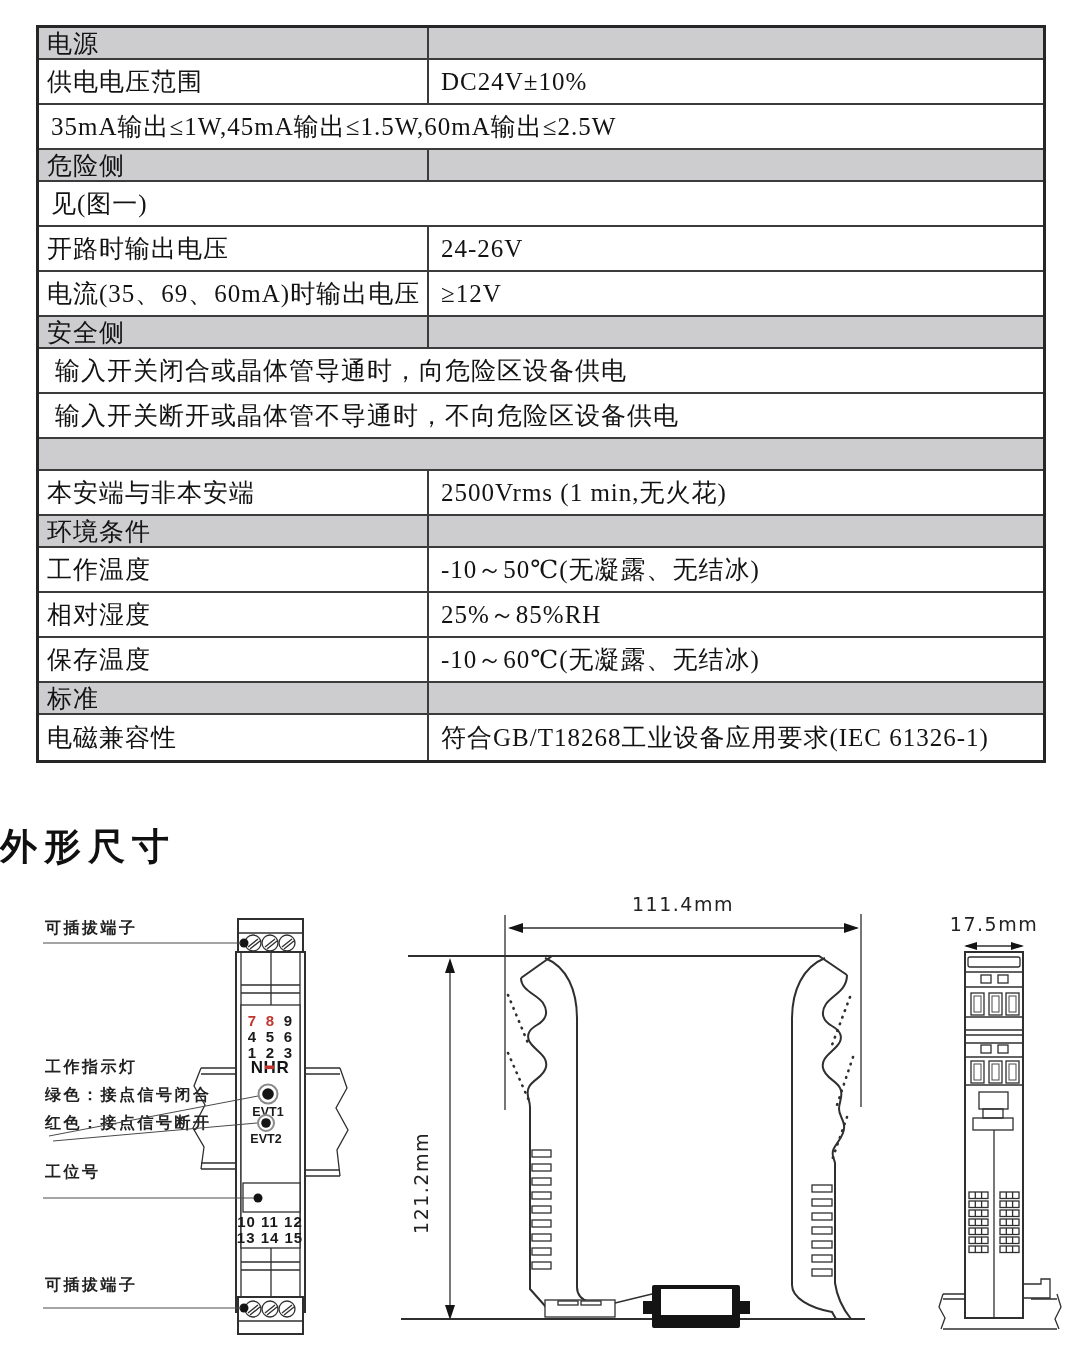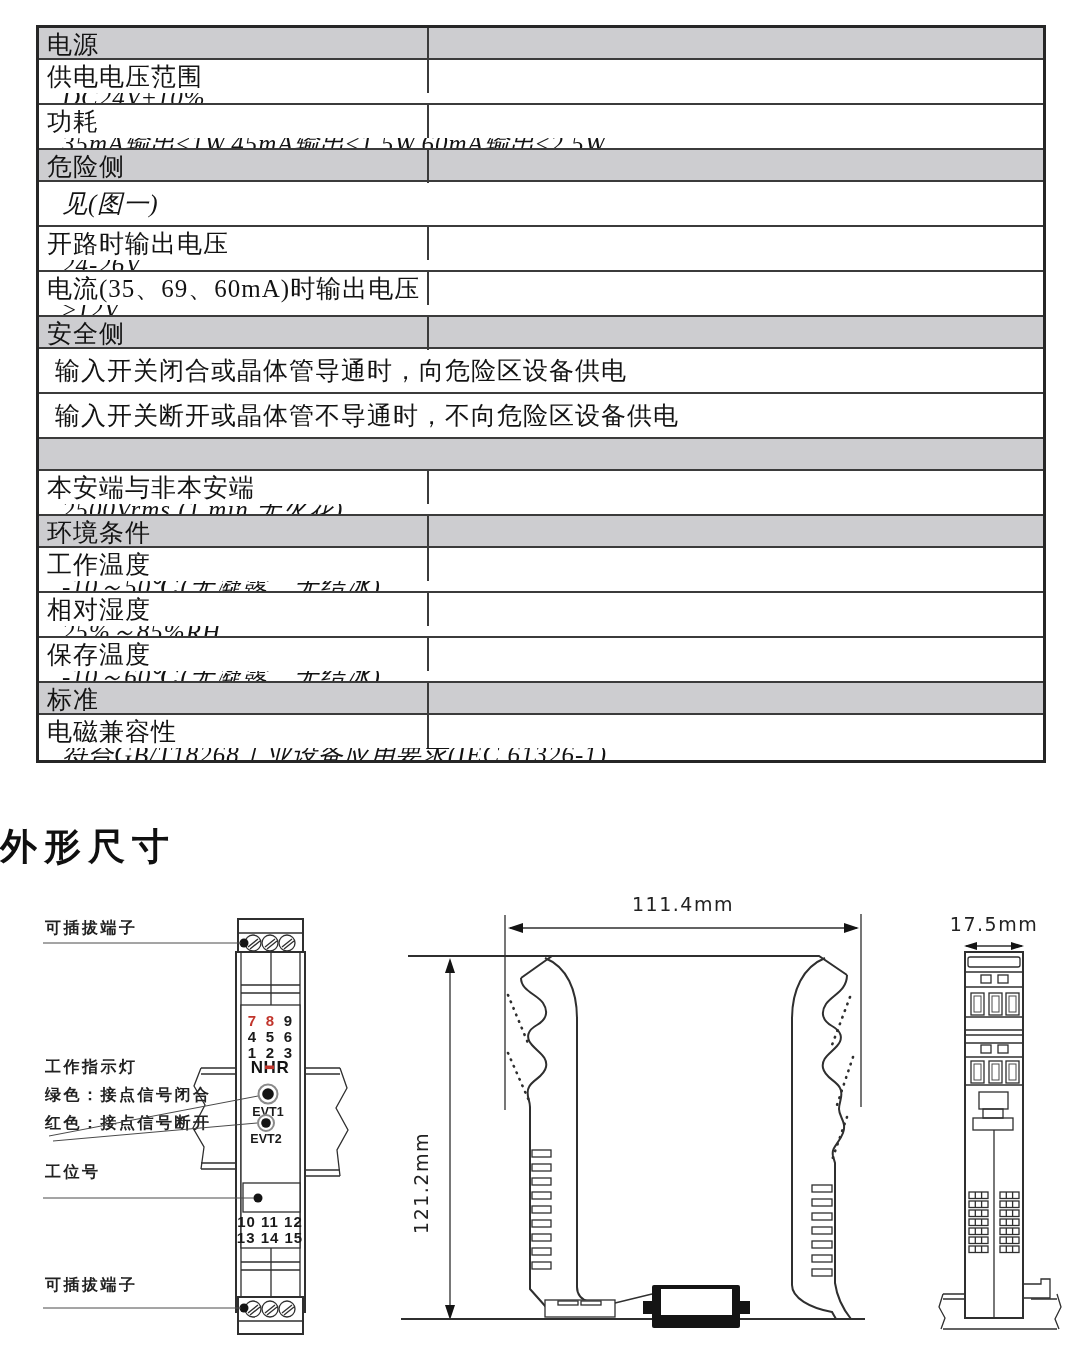--- a/index.html
+++ b/index.html
@@ -2,29 +2,29 @@
 <html><head>
 <meta charset="utf-8">
 <style>
   html,body{margin:0;padding:0;background:#ffffff;}
   body{width:1080px;height:1371px;position:relative;overflow:hidden;
        font-family:"Liberation Sans","DejaVu Sans",sans-serif;}
 
   
   .spec-table{position:absolute;left:36px;top:25px;width:1010px;
               border:3px solid #262626;background:#fff;box-sizing:border-box;}
-  .t-row{display:flex;border-bottom:2px solid #3b3b3b;box-sizing:border-box;flex-direction:column;}
+  .t-row{display:flex;border-bottom:2px solid #3b3b3b;box-sizing:border-box;}
   .t-row:last-child{border-bottom:none;}
   .t-row.section{height:32px;background:#cdcdd0;}
   .t-row.data,.t-row.span{height:45px;background:#fff;}
   .t-cell{display:flex;align-items:center;white-space:nowrap;overflow:hidden;
           font-family:"Liberation Serif","DejaVu Serif",serif;
           font-size:25px;color:#131313;letter-spacing:1px;box-sizing:border-box;}
   .t-label{width:390px;border-right:2px solid #3b3b3b;padding-left:8px;flex:none;}
-  .t-value{flex:1;padding-left:23px;font-style:italic;}
+  .t-value{flex:1;padding-left:12px;}
   .t-row.span .t-label{width:auto;flex:1;border-right:none;padding-left:16px;}
 
   
   .sec-title{position:absolute;top:822px;left:0;width:1080px;
              font-size:37px;font-weight:bold;letter-spacing:7px;color:#101010;}
 
   
   svg{position:absolute;overflow:visible;}
   #front-svg{left:35px;top:900px;}
   #side-svg{left:395px;top:895px;}
@@ -49,21 +49,20 @@
 <div class="spec-table">
     <div class="t-row section">
       <div class="t-cell t-label">电源</div>
       <div class="t-cell t-value"></div>
     </div>
     <div class="t-row data">
       <div class="t-cell t-label">供电电压范围</div>
       <div class="t-cell t-value">DC24V±10%</div>
     </div>
     <div class="t-row data">
-      <div class="t-cell t-label">功耗</div>
       <div class="t-cell t-value">35mA输出≤1W,45mA输出≤1.5W,60mA输出≤2.5W</div>
     </div>
     <div class="t-row section">
       <div class="t-cell t-label">危险侧</div>
       <div class="t-cell t-value"></div>
     </div>
     <div class="t-row data">
       <div class="t-cell t-value">见(图一)</div>
     </div>
     <div class="t-row data">

